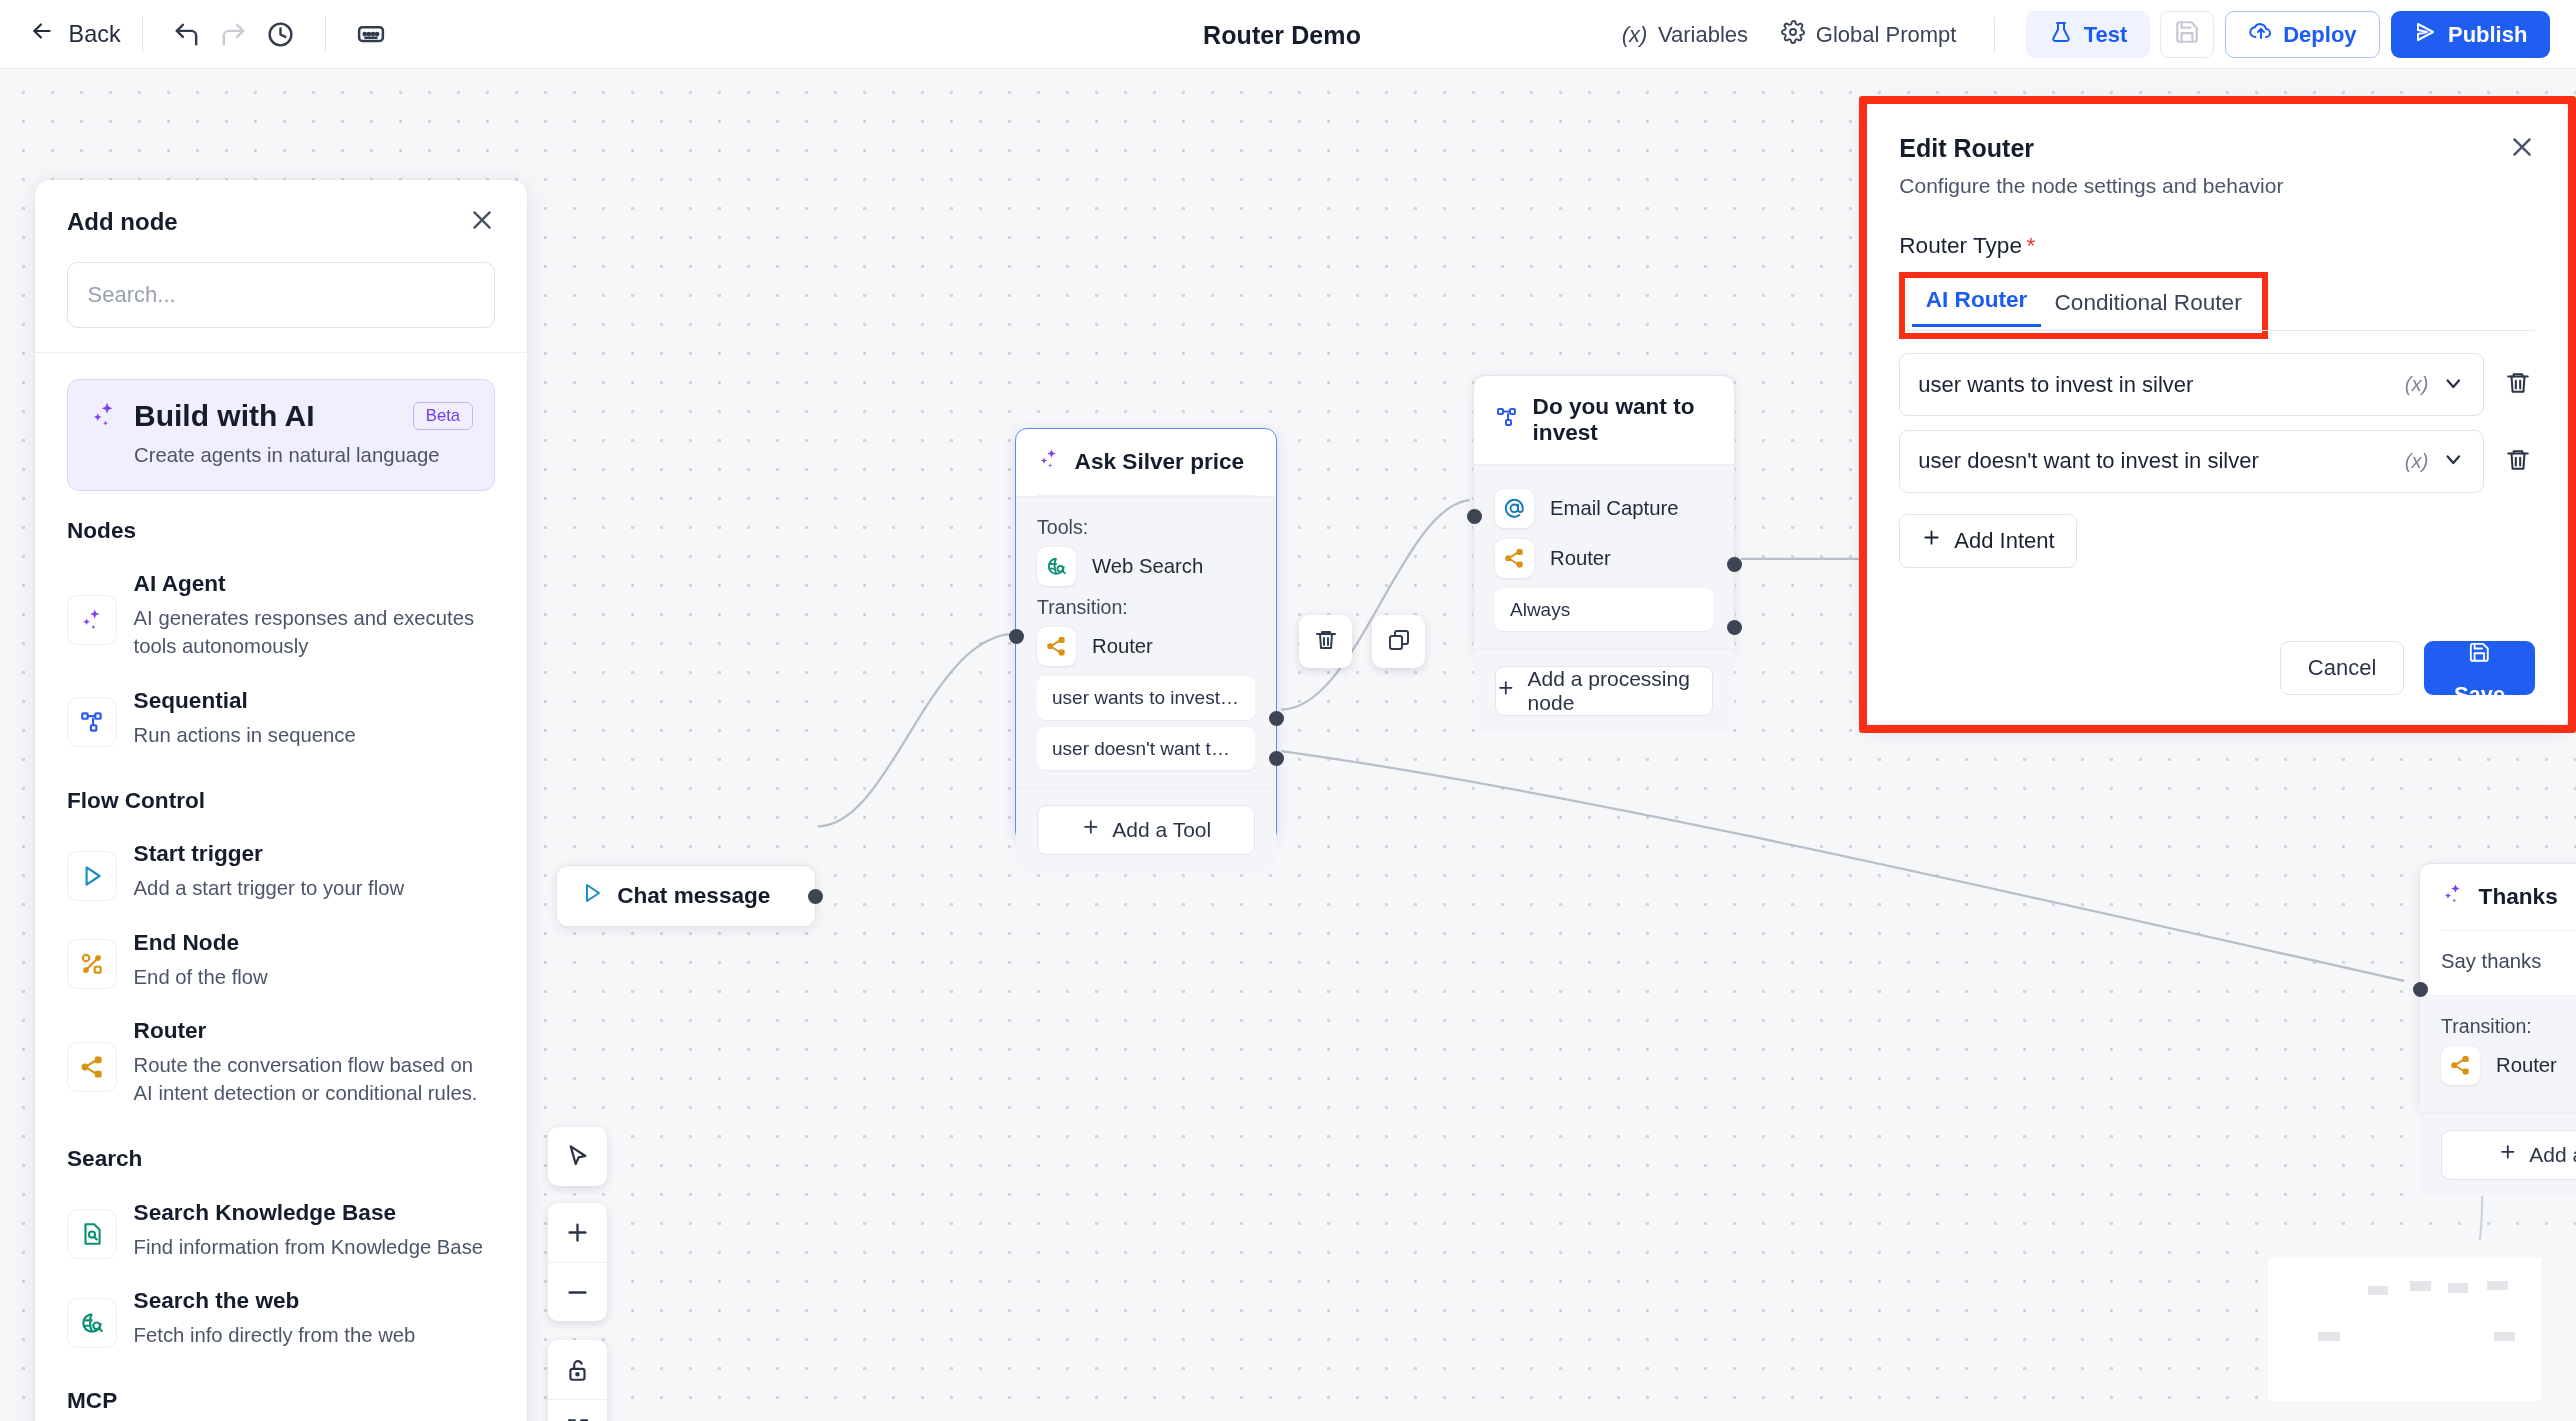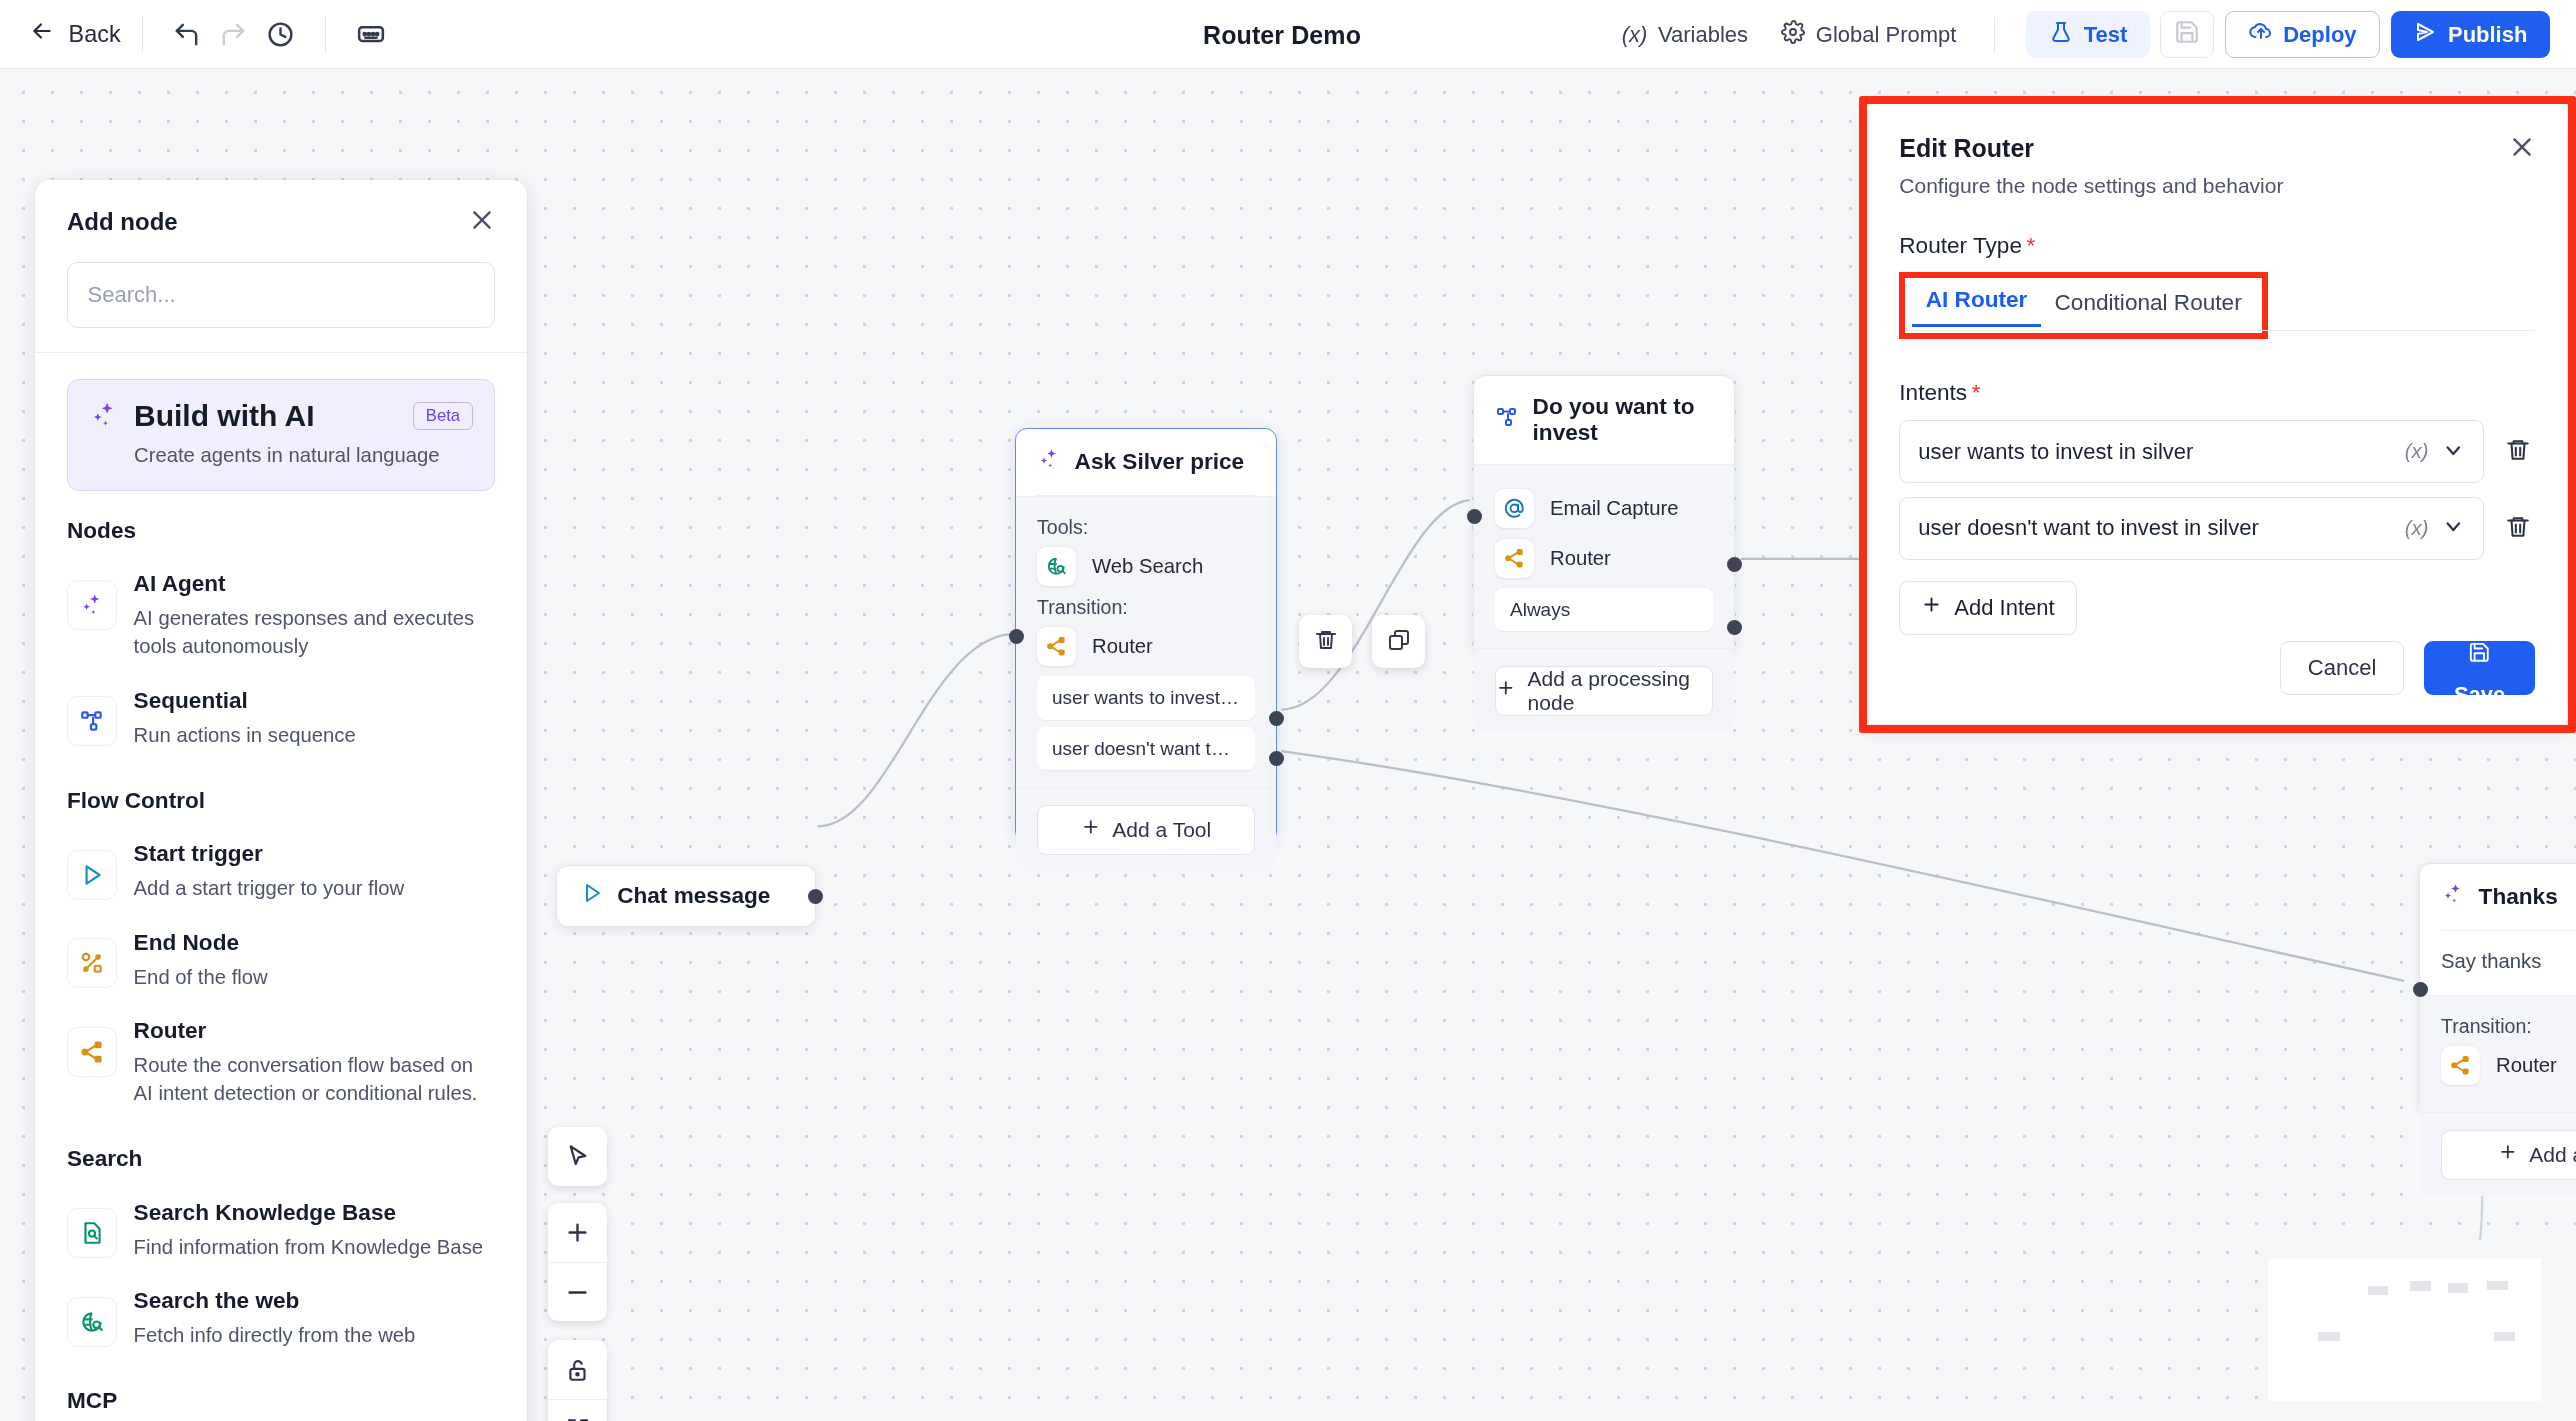--- a/index.html
+++ b/index.html
@@ -86,21 +86,21 @@
   }
   .buildai-row { display: flex; align-items: center; gap: 15px; }
   .buildai-title { font-size: 30px; font-weight: 700; color: #151c2c; flex: 1; }
   .beta {
     border: 0.8px solid #c3b4f6; color: #6d3ff0; border-radius: 6px;
     font-size: 16.6px; padding: 3px 12px; font-weight: 400;
   }
   .buildai-sub { font-size: 20.3px; color: #4c5568; margin-top: 10.6px; margin-left: 45px; }
   .sec-title { font-size: 22.6px; font-weight: 700; color: #151c2c; margin: 27px 0 12px 0; }
   .node-item {
-    display: flex; gap: 16.6px; padding: 12px 0 12px 0; cursor: pointer; align-items: flex-start;
+    display: flex; gap: 16.6px; padding: 12px 0 12px 0; cursor: pointer; align-items: center;
   }
   .node-ico {
     width: 50px; height: 50px; min-width: 50px; border-radius: 10.6px;
     border: 0.8px solid #eceef2; background: #fff;
     display: flex; align-items: center; justify-content: center; margin-top: 12px;
   }
   .node-txt { padding-top: 1.5px; }
   .node-name { font-size: 22.6px; font-weight: 700; color: #151c2c; line-height: 1.35; }
   .node-desc { font-size: 20.3px; color: #4c5568; line-height: 1.38; margin-top: 4.5px; }
 
@@ -753,23 +753,20 @@
       </div>
 
       <div class="tabs-hl">
         <div class="tabs">
           <div class="tab active">AI Router</div>
           <div class="tab">Conditional Router</div>
         </div>
       </div>
       <div style="position:absolute; left:38px; right:32px; top:226px; height:0.8px; background:#e6e8ec;"></div>
 
-      <div class="intents-lbl" style="margin-top:41px;">
-        <span>Intents</span><span class="req">*</span>
-      </div>
 
       <div class="intent-row">
         <div class="intent-field">
           <span class="intent-val">user wants to invest in silver</span>
           <span class="xvar">(x)</span>
           <span class="chev">
             <svg width="22.6" height="22.6" viewBox="0 0 24 24" fill="none" stroke="currentColor" stroke-width="2.4" stroke-linecap="round" stroke-linejoin="round">
                 <polyline points="6 9 12 16 18 9"></polyline>
               </svg>
           </span>

